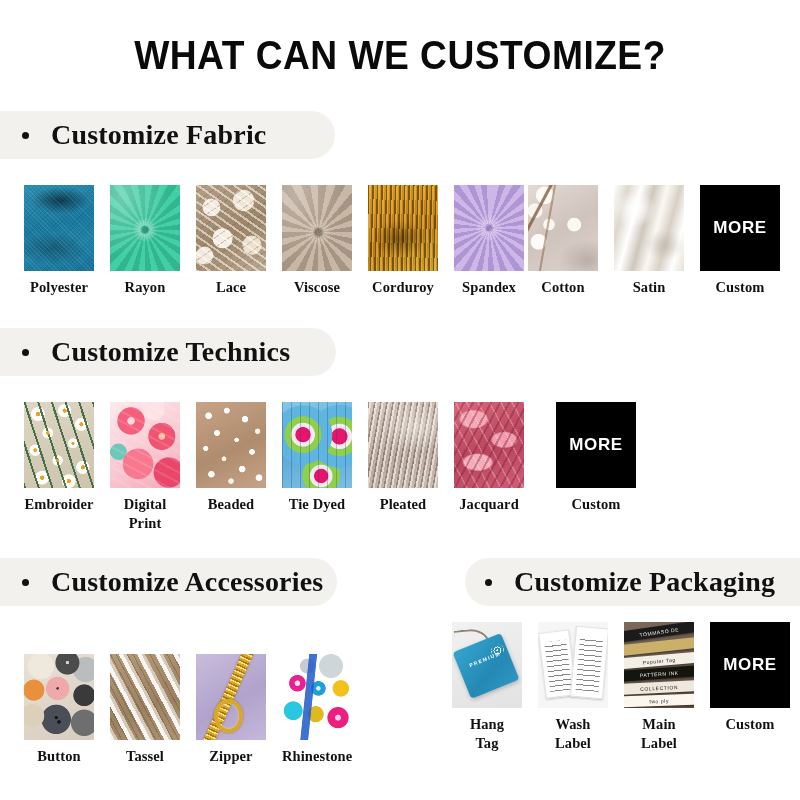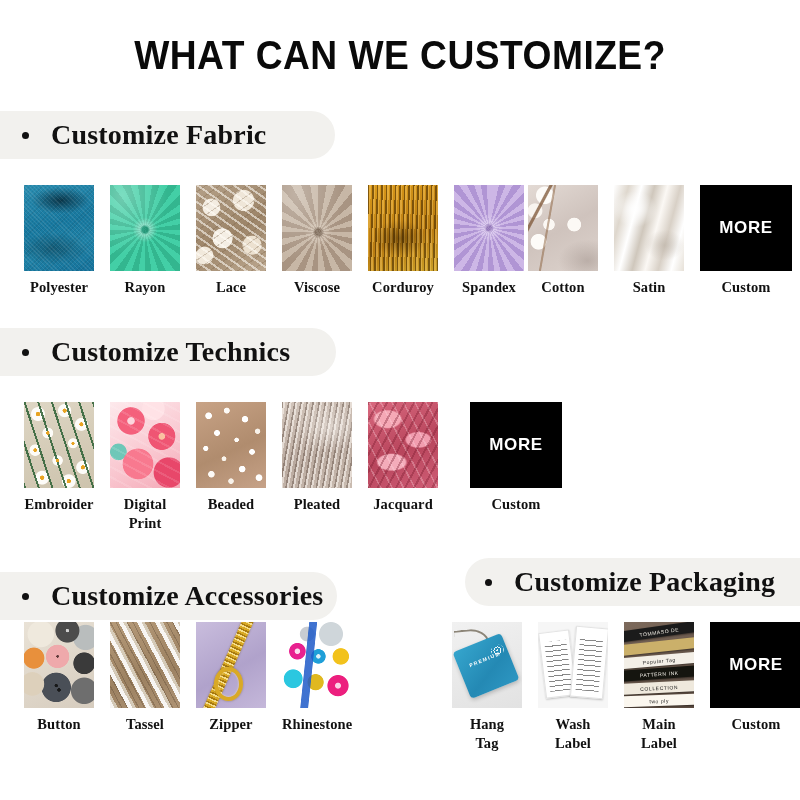--- a/index.html
+++ b/index.html
@@ -78,21 +78,21 @@
     align-items: center;
   }
   .swatch {
     width: 70px;
     height: 86px;
     overflow: hidden;
     position: relative;
     background: #ddd;
   }
   .swatch.wide {
-    width: 92px;
+    width: 80px;
     justify-content: center;
   }
   .caption {
     font-family: "Liberation Serif", serif;
     font-weight: bold;
     font-size: 14.5px;
     color: #111111;
     text-align: center;
     margin-top: 7px;
     line-height: 1.28;
@@ -607,22 +607,22 @@
     font-weight: bold;
     font-size: 17px;
     letter-spacing: 0.6px;
   }
 
   
   .sec-fabric-pill   { position: absolute; left: 0;   top: 111px; width: 335px; }
   .sec-fabric-row    { position: absolute; left: 24px; top: 185px; }
   .sec-tech-pill     { position: absolute; left: 0;   top: 328px; width: 336px; }
   .sec-tech-row      { position: absolute; left: 24px; top: 402px; }
-  .sec-acc-pill      { position: absolute; left: 0;   top: 572px; width: 337px; }
-  .sec-acc-row       { position: absolute; left: 24px; top: 622px; }
+  .sec-acc-pill      { position: absolute; left: 0;   top: 558px; width: 337px; }
+  .sec-acc-row       { position: absolute; left: 24px; top: 654px; }
   .sec-pack-pill     { position: absolute; left: 465px; top: 558px; width: 335px; }
   .sec-pack-row      { position: absolute; left: 452px; top: 622px; }
 </style>
 </head>
 <body>
 
 <div class="page">
 
   <h1 class="page-title">WHAT CAN WE CUSTOMIZE?</h1>
 
@@ -705,20 +705,26 @@
           <span class="tex t-digital"></span>
         </div>
       <div class="caption">Digital
 Print</div>
     </div>
     <div class="cell" style="margin-right:16px">
       <div class="swatch">
           <span class="tex t-beaded"></span>
         </div>
       <div class="caption">Beaded</div>
+    </div>
+    <div class="cell" style="margin-right:16px">
+      <div class="swatch">
+          <span class="tex t-tiedye"></span>
+        </div>
+      <div class="caption">Tie Dyed</div>
     </div>
     <div class="cell" style="margin-right:16px">
       <div class="swatch">
           <span class="tex t-pleated"></span>
         </div>
       <div class="caption">Pleated</div>
     </div>
     <div class="cell" style="margin-right:32px">
       <div class="swatch">
           <span class="tex t-jacquard"></span>

